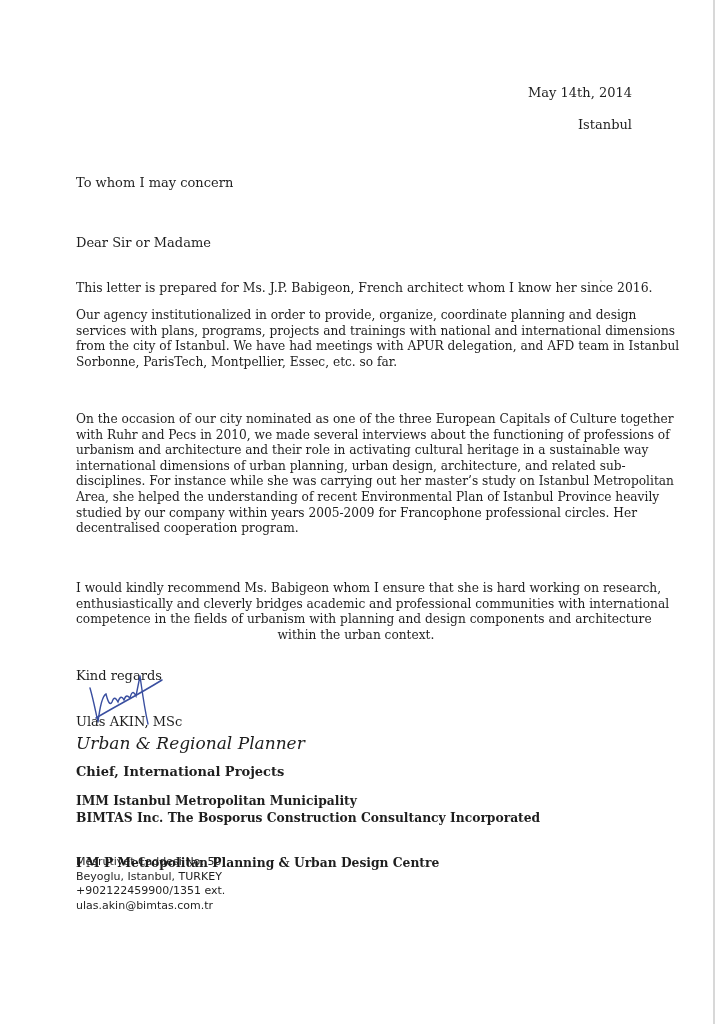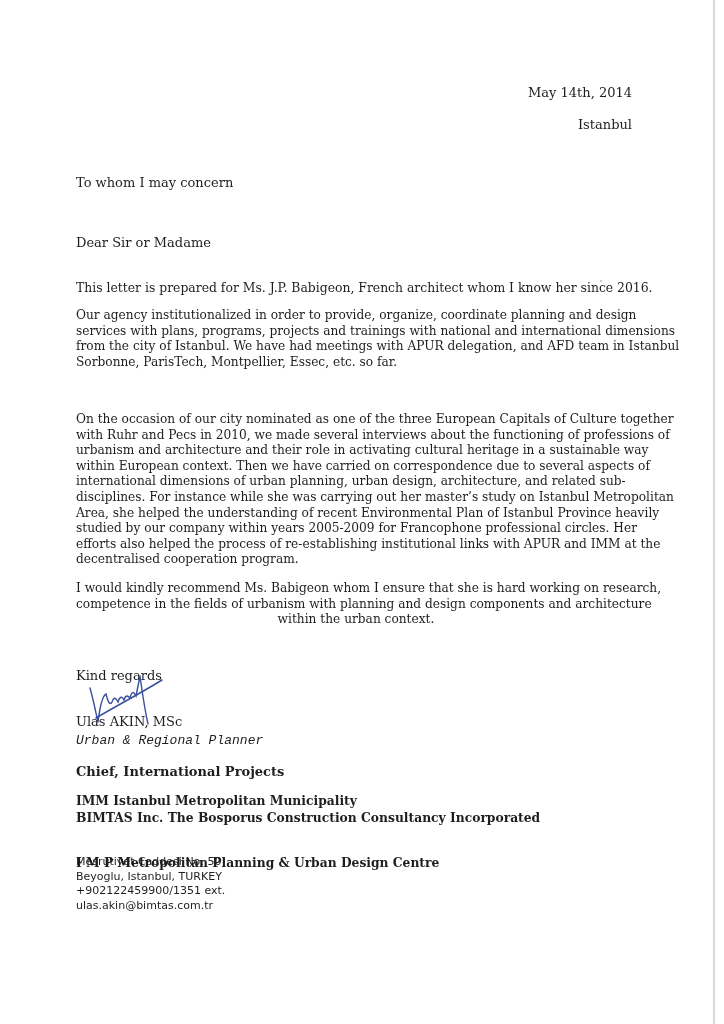--- a/index.html
+++ b/index.html
@@ -7,21 +7,21 @@
          font-family: "DejaVu Serif", "Liberation Serif", serif; color: #1e1e1e; }
   .page { position: absolute; left: 0; top: 0; width: 724px; height: 1024px; background: #fff; }
   .right-edge { position: absolute; left: 713px; top: 0; width: 2px; height: 1024px; background: #d8d8d8; }
   .date, .place { position: absolute; right: 92px; font-size: 13px; white-space: nowrap; }
   .date { top: 85px; }
   .place { top: 117px; }
   .line { position: absolute; left: 76px; font-size: 13px; white-space: nowrap; }
   .para { position: absolute; left: 76px; width: 560px; font-size: 12.2px; line-height: 15.6px; }
   .para span { display: block; white-space: nowrap; }
   .sig-svg { position: absolute; left: 86px; top: 666px; width: 80px; height: 62px; }
-  .title-italic { font-style: italic; font-size: 13px; font-family: Liberation Mono, monospace; }
+  .title-italic { font-style: italic; font-size: 17px; }
   .bold { font-weight: bold; font-size: 12.3px; }
   .addr { position: absolute; left: 76px; top: 855px; font-size: 11px; line-height: 14.5px; font-family: "DejaVu Sans", "Liberation Sans", sans-serif; }
   .addr span { display: block; white-space: nowrap; }
   .speck { position: absolute; left: 600px; top: 280px; width: 2px; height: 2px; background: #bbb; border-radius: 1px; }
 </style>
 </head>
 <body>
 
 <div class="page">
   <div class="right-edge"></div>
@@ -39,31 +39,30 @@
     <span>Our agency institutionalized in order to provide, organize, coordinate planning and design</span>
     <span>services with plans, programs, projects and trainings with national and international dimensions</span>
     <span>from the city of Istanbul. We have had meetings with APUR delegation, and AFD team in Istanbul</span>
     <span>Sorbonne, ParisTech, Montpellier, Essec, etc. so far.</span>
   </div>
 
   <div class="para" style="top:412px;">
     <span>On the occasion of our city nominated as one of the three European Capitals of Culture together</span>
     <span>with Ruhr and Pecs in 2010, we made several interviews about the functioning of professions of</span>
     <span>urbanism and architecture and their role in activating cultural heritage in a sustainable way</span>
-    <span>within European context. Then we have carried on correspondence due to several aspects of</span>
     <span>international dimensions of urban planning, urban design, architecture, and related sub-</span>
     <span>disciplines. For instance while she was carrying out her master’s study on Istanbul Metropolitan</span>
     <span>Area, she helped the understanding of recent Environmental Plan of Istanbul Province heavily</span>
     <span>studied by our company within years 2005-2009 for Francophone professional circles. Her</span>
-    <span>efforts also helped the process of re-establishing institutional links with APUR and IMM at the</span>
     <span>decentralised cooperation program.</span>
   </div>
 
   <div class="para" style="top:581px;text-align:center;">
     <span>I would kindly recommend Ms. Babigeon whom I ensure that she is hard working on research,</span>
+    <span>enthusiastically and cleverly bridges academic and professional communities with international</span>
     <span>competence in the fields of urbanism with planning and design components and architecture</span>
     <span>within the urban context.</span>
   </div>
 
   <div class="line" style="top:668px;">Kind regards</div>
 
   <svg class="sig-svg" viewBox="0 0 80 62">
     <path d="M4 22 C8 36, 10 48, 12 56 M12 56 C14 40, 16 30, 20 28 C22 36, 24 40, 26 36 C28 30, 30 32, 32 36 C34 30, 36 30, 38 34 C40 28, 42 30, 44 32 C46 24, 48 26, 50 30 L52 20 L54 10 M54 10 C56 24, 58 40, 62 58" fill="none" stroke="#3a4fa0" stroke-width="1.4" stroke-linecap="round"></path>
     <path d="M10 52 C30 40, 50 30, 76 14" fill="none" stroke="#3a4fa0" stroke-width="1.5" stroke-linecap="round"></path>
   </svg>

